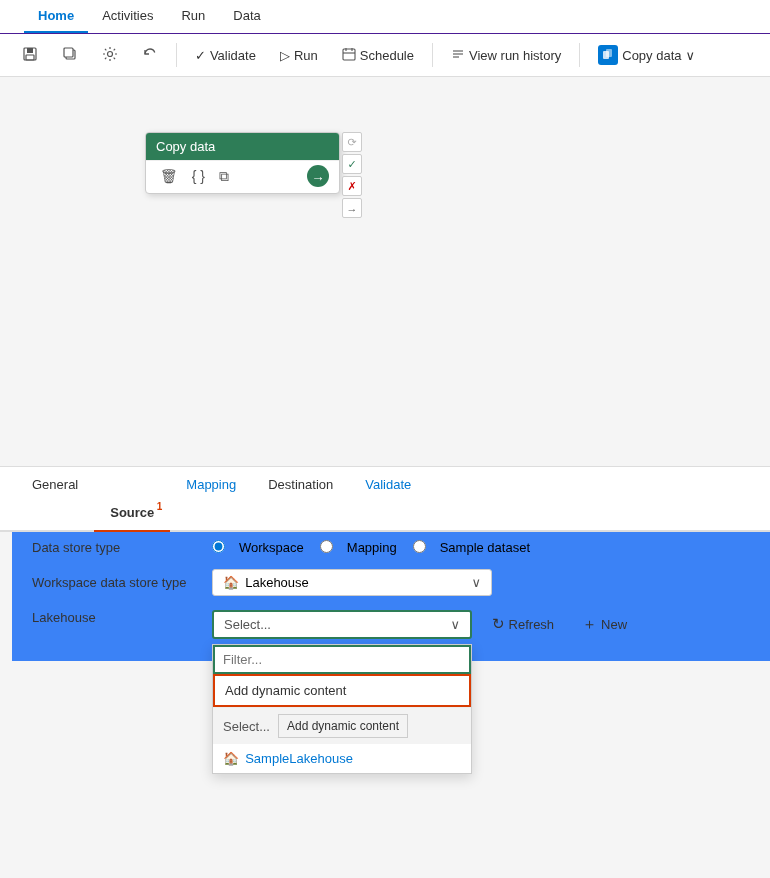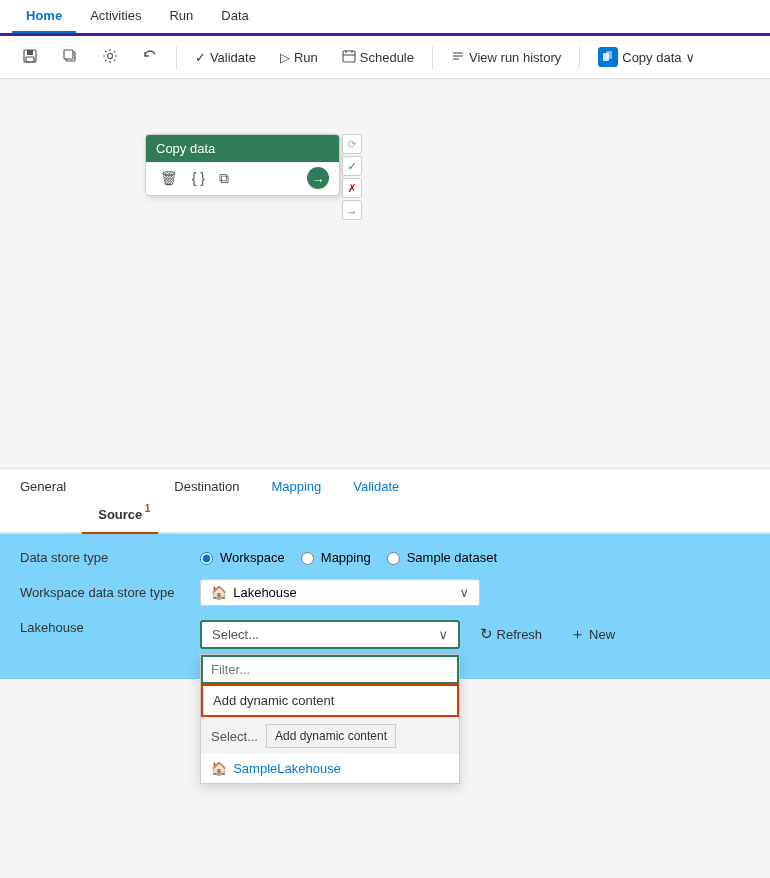--- a/index.html
+++ b/index.html
@@ -2,22 +2,22 @@
 <html><head>
   <meta charset="utf-8">
   <style>
     * { box-sizing: border-box; margin: 0; padding: 0; }
     body { font-family: 'Segoe UI', Arial, sans-serif; font-size: 13px; background: #f5f5f5; width: 770px; height: 878px; overflow: hidden; }
 
     
     .top-nav {
       display: flex;
       background: #fff;
-      border-bottom: 3px solid #4c1d95;
-      padding: 0 12px;
+      border-bottom: 1px solid #4c1d95;
+      padding: 0 24px;
       align-items: center;
     }
     .top-nav-item {
       padding: 8px 14px;
       cursor: pointer;
       font-size: 13px;
       color: #333;
       border-bottom: 2px solid transparent;
     }
     .top-nav-item.active {
@@ -169,21 +169,21 @@
       border: 1px solid #ccc;
       border-radius: 2px;
       font-size: 11px;
     }
 
     
     .bottom-tabs {
       display: flex;
       background: #fff;
       border-bottom: 2px solid #ddd;
-      padding: 0 4px;
+      padding: 0 16px;
     }
     .tab-item {
       padding: 10px 16px;
       cursor: pointer;
       font-size: 13px;
       color: #0078d4;
       border-bottom: 2px solid transparent;
       margin-bottom: -2px;
     }
     .tab-item.active {
@@ -191,23 +191,24 @@
       color: #333;
       font-weight: 600;
       margin-top: 28px;
     }
     .tab-item.inactive-text {
       color: #333;
     }
 
     
     .properties-panel {
-      background: #7dd3fc;
-      padding: 16px 20px;
+      background: #3b82f6;
+      padding: 8px 20px;
       position: relative;
+      margin-left: 12px;
     }
     .form-row {
       display: flex;
       align-items: center;
       margin-bottom: 14px;
     }
     .form-label {
       width: 180px;
       font-size: 13px;
       color: #333;
@@ -218,22 +219,22 @@
     }
 
     
     .radio-group {
       display: flex;
       gap: 16px;
       align-items: center;
     }
     .radio-item {
       display: flex;
-      align-items: flex-end;
-      gap: 7px;
+      align-items: flex-start;
+      gap: 14px;
       cursor: pointer;
       font-size: 13px;
     }
     .radio-item input[type="radio"] {
       accent-color: #0078d4;
     }
 
     
     .dropdown-select {
       display: flex;
@@ -458,22 +459,22 @@
     <div class="side-icon" style="color:#c00;">✗</div>
     <div class="side-icon" style="color:#555;">→</div>
   </div>
 </div>
 
 <div class="bottom-tabs">
   <div class="tab-item inactive-text">General</div>
   <div class="tab-item active" style="position:relative">
     <span>Source</span><sup style="color:#d83b01; font-size:10px; position:absolute; top:6px; right:8px;">1</sup>
   </div>
+  <div class="tab-item">Mapping</div>
   <div class="tab-item inactive-text">Destination</div>
-  <div class="tab-item">Mapping</div>
   <div class="tab-item">Validate</div>
 </div>
 
 <div class="properties-panel">
 
   <div class="form-row">
     <div class="form-label">Data store type</div>
     <div class="form-control radio-group">
       <label class="radio-item">
         <input type="radio" name="dataStoreType" checked="" style="">

